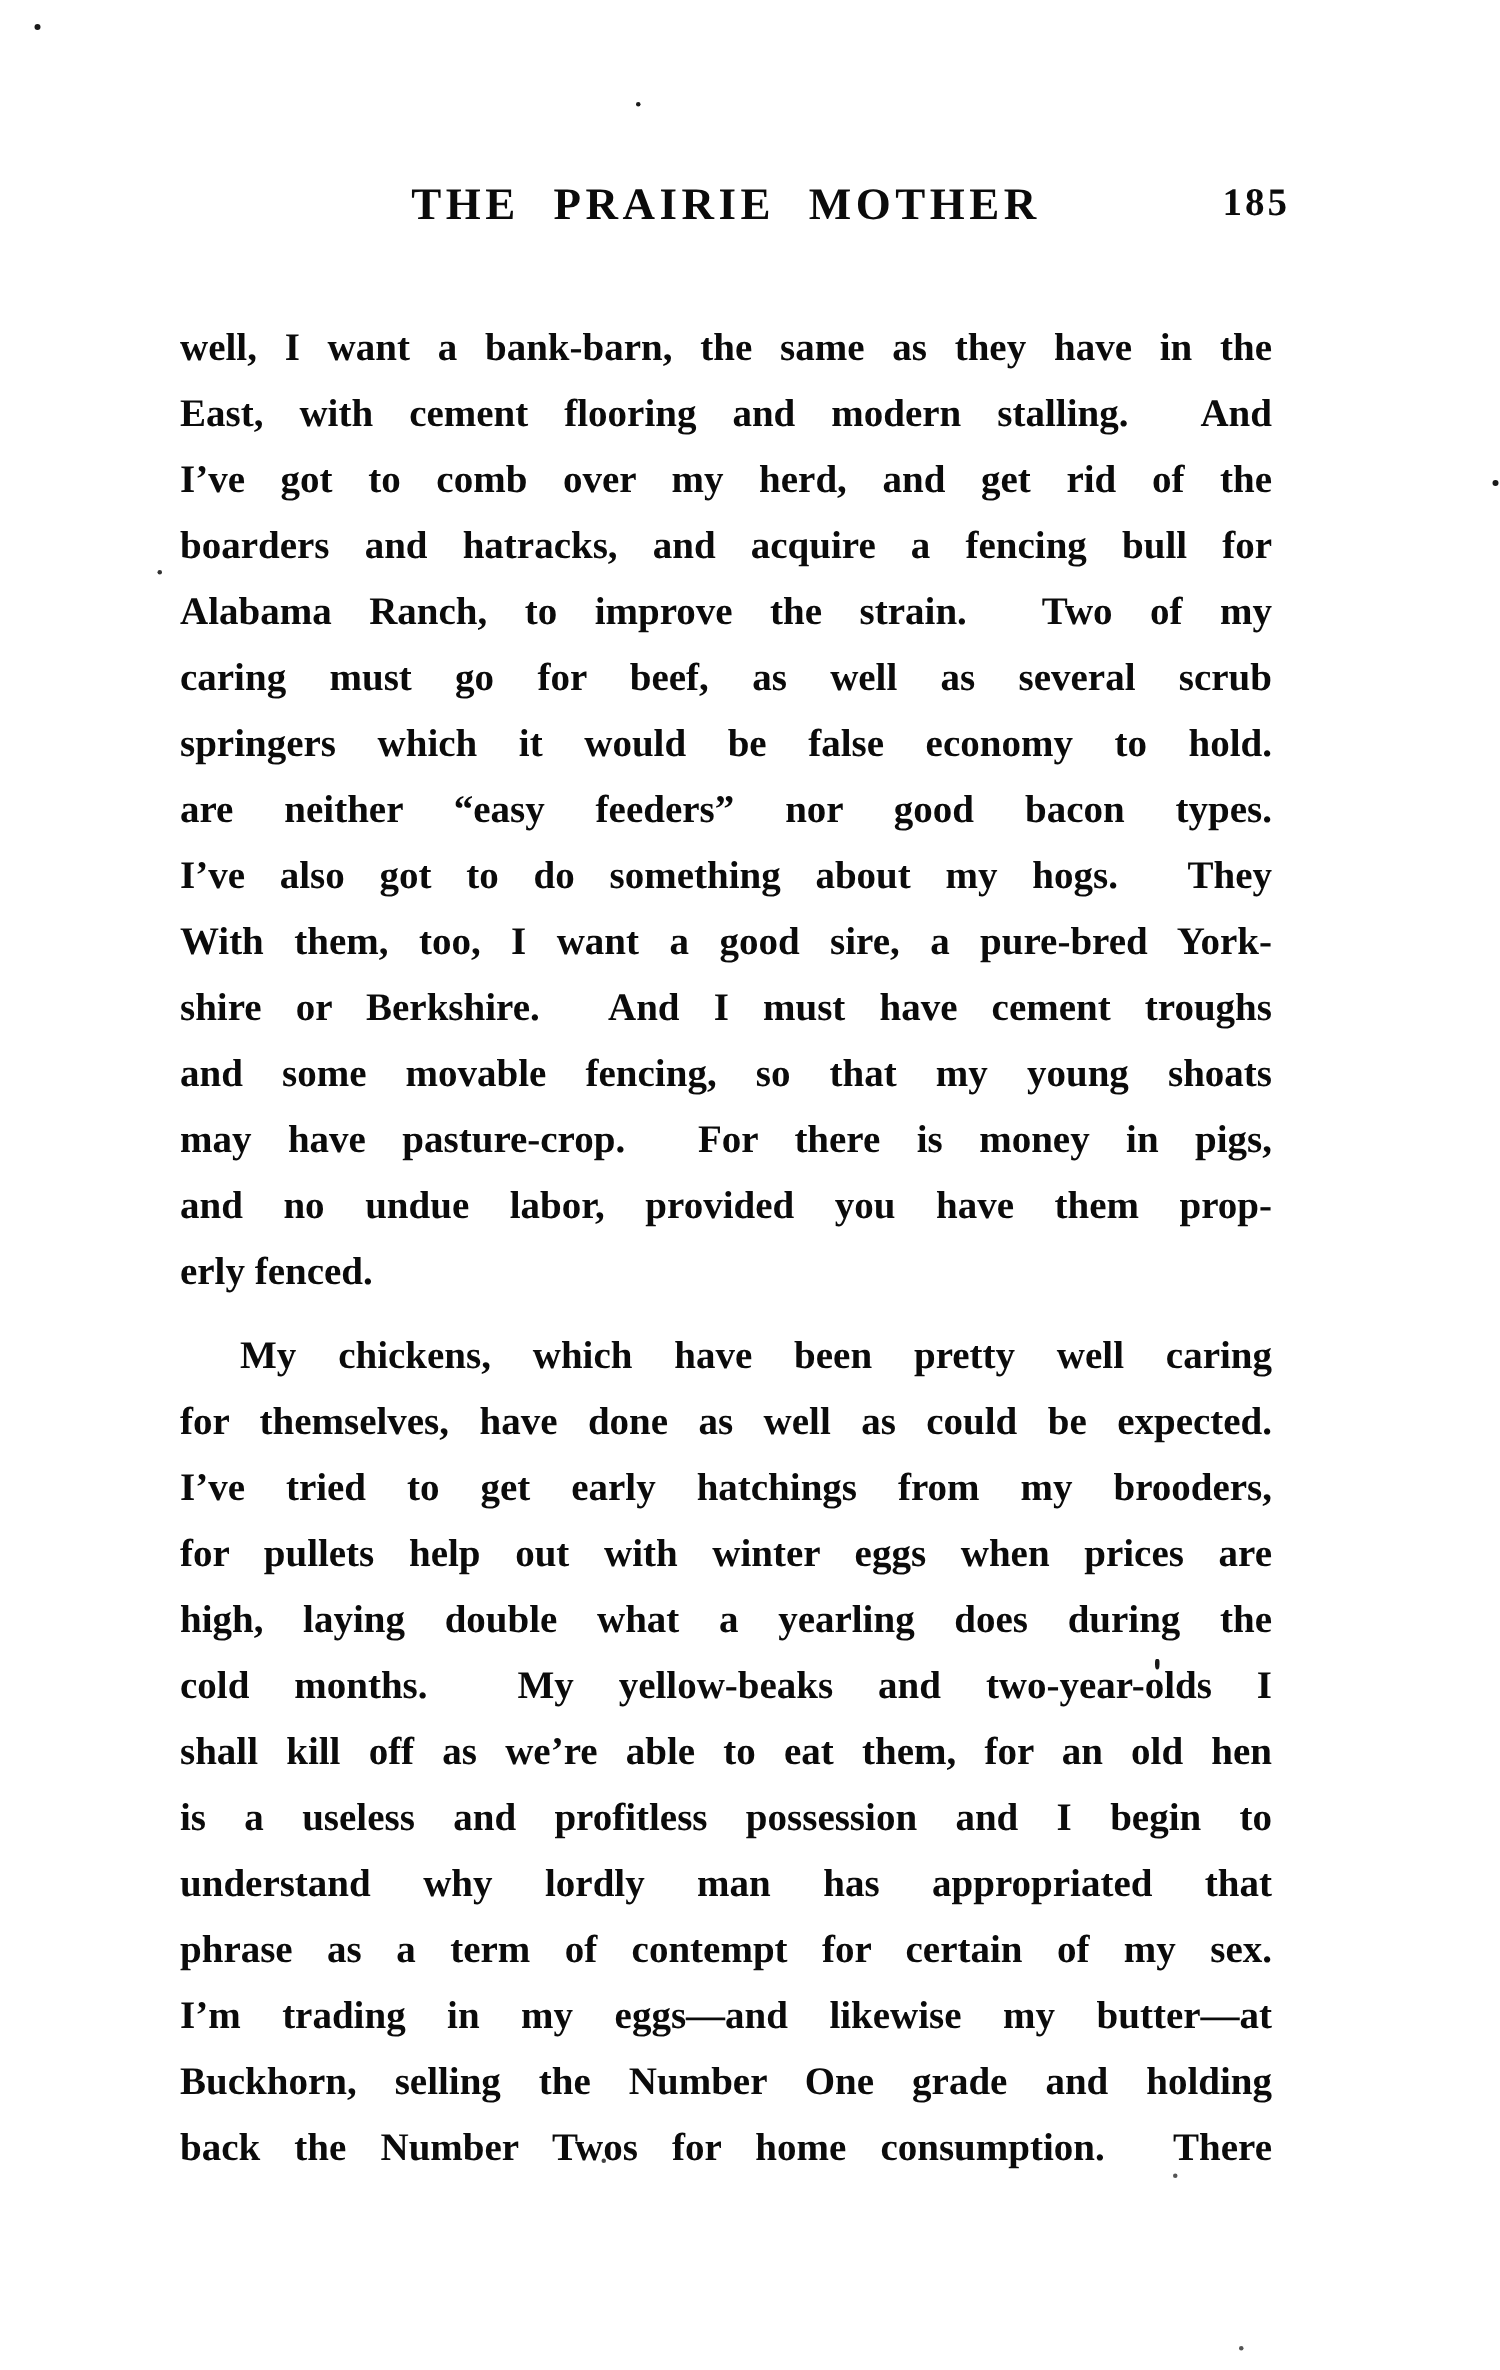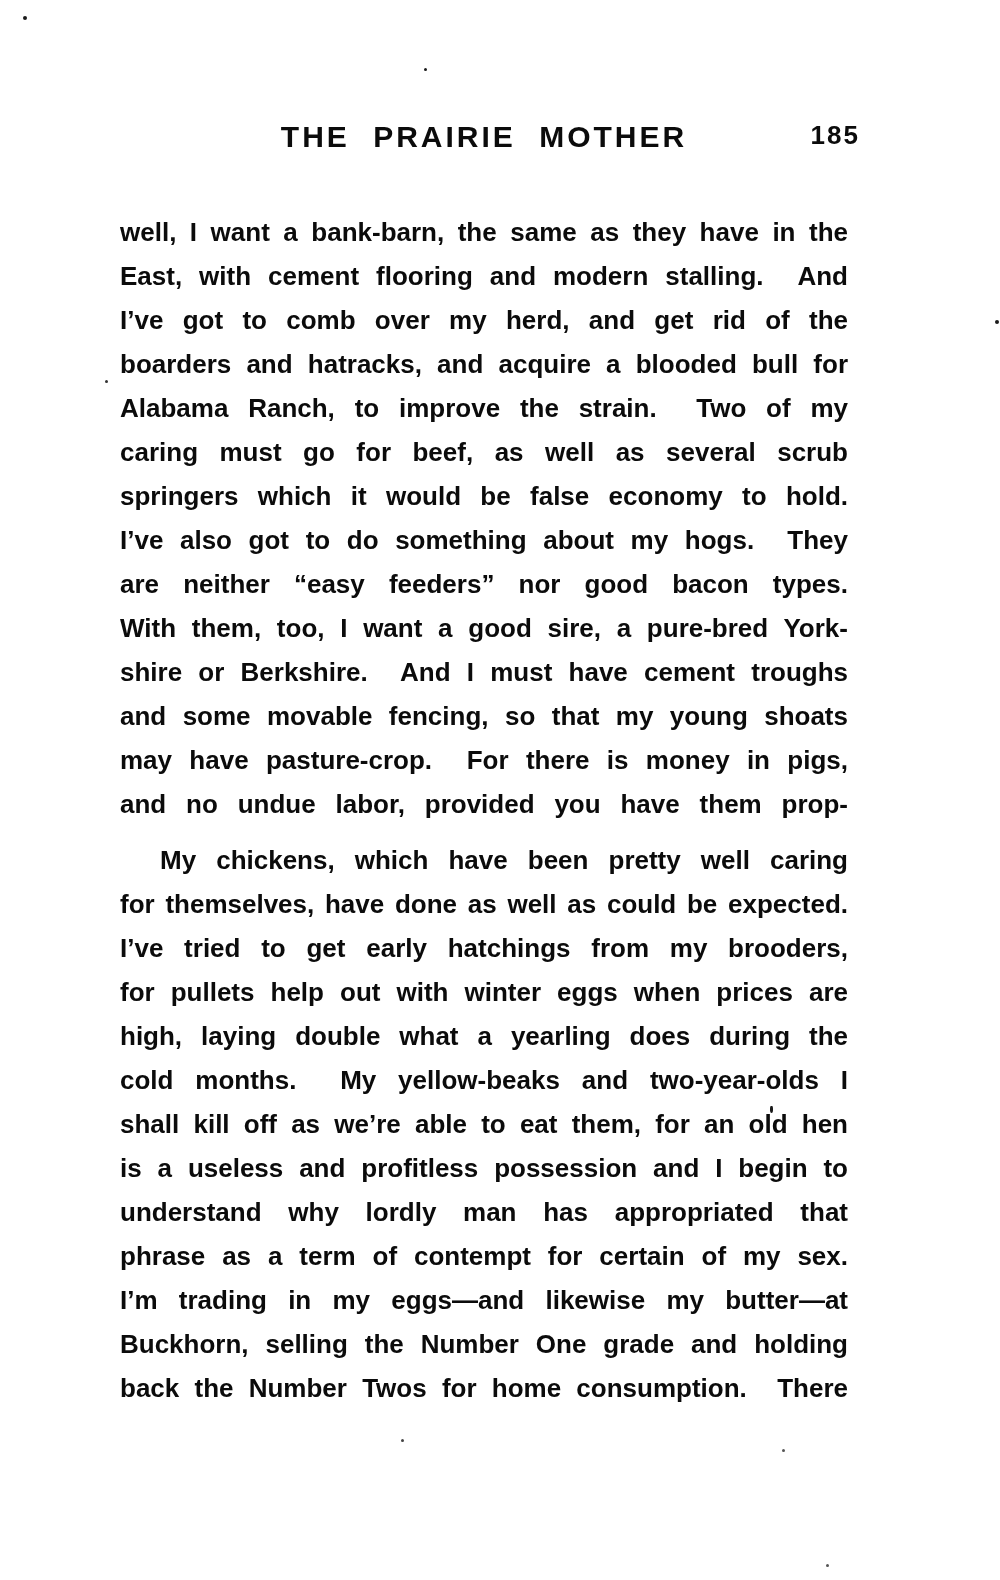--- a/index.html
+++ b/index.html
@@ -6,21 +6,21 @@
     margin: 0;
     padding: 0;
     background: #ffffff;
   }
   .scan-page {
     position: relative;
     width: 1000px;
     height: 1580px;
     background: #ffffff;
     overflow: hidden;
-    font-family: Liberation Sans, sans-serif;
+    font-family: Liberation Serif, serif;
     color: #0b0b0b;
   }
   
   .running-head {
     position: absolute;
     left: 108px;
     top: 120px;
     width: 752px;
     height: 42px;
   }
@@ -86,31 +86,32 @@
     <span class="title">THE PRAIRIE MOTHER</span>
     <span class="folio">185</span>
   </div>
 
   <div class="body-text">
 
     <div class="paragraph">
       <div class="line">well, I want a bank-barn, the same as they have in the</div>
       <div class="line">East, with cement flooring and modern stalling. &nbsp;And</div>
       <div class="line">I’ve got to comb over my herd, and get rid of the</div>
-      <div class="line">boarders and hatracks, and acquire a blooded bull for</div>
+      <div class="line">boarders and hatracks, and acquire a fencing bull for</div>
       <div class="line">Alabama Ranch, to improve the strain. &nbsp;Two of my</div>
       <div class="line">caring must go for beef, as well as several scrub</div>
       <div class="line">springers which it would be false economy to hold.</div>
+      <div class="line">are neither “easy feeders” nor good bacon types.</div>
       <div class="line">I’ve also got to do something about my hogs. &nbsp;They</div>
-      <div class="line">are neither “easy feeders” nor good bacon types.</div>
       <div class="line">With them, too, I want a good sire, a pure-bred York-</div>
       <div class="line">shire or Berkshire. &nbsp;And I must have cement troughs</div>
       <div class="line">and some movable fencing, so that my young shoats</div>
       <div class="line">may have pasture-crop. &nbsp;For there is money in pigs,</div>
       <div class="line">and no undue labor, provided you have them prop-</div>
+      <div class="line flush">erly fenced.</div>
     </div>
 
     <div class="paragraph">
       <div class="line indent">My chickens, which have been pretty well caring</div>
       <div class="line">for themselves, have done as well as could be expected.</div>
       <div class="line">I’ve tried to get early hatchings from my brooders,</div>
       <div class="line">for pullets help out with winter eggs when prices are</div>
       <div class="line">high, laying double what a yearling does during the</div>
       <div class="line">cold months. &nbsp;My yellow-beaks and two-year-olds I</div>
       <div class="line">shall kill off as we’re able to eat them, for an old hen</div>

